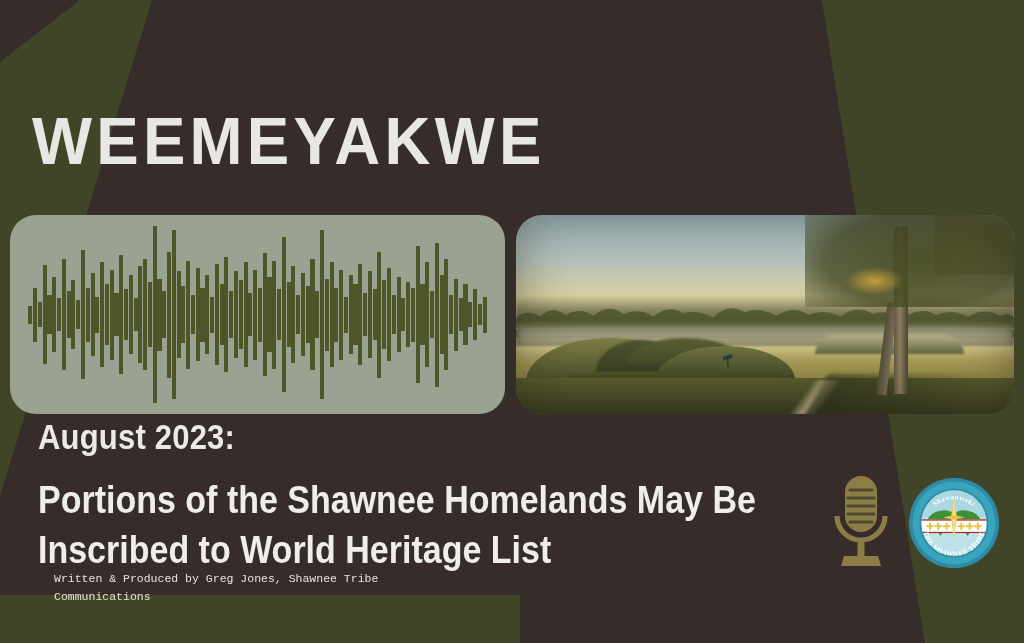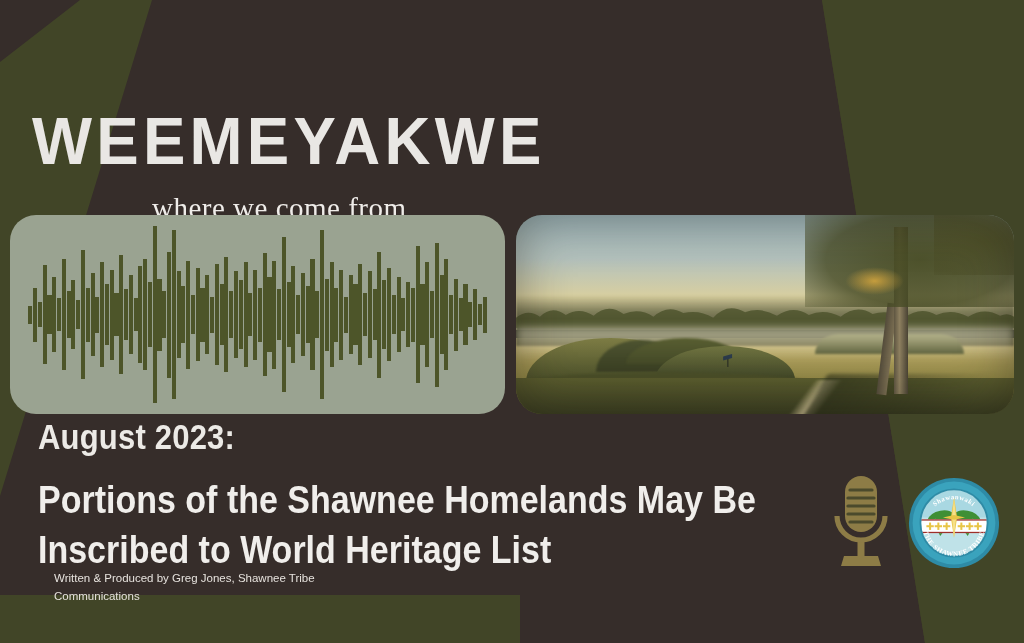--- a/index.html
+++ b/index.html
@@ -206,21 +206,21 @@
     font-size:34px; font-weight:bold; color:#f0eeeb;
     line-height:1.28;
     transform:scaleY(1.14); transform-origin:left top;
     max-width:700px;
   }
   .headline .hl-line { display:block; white-space:nowrap; }
 
   
   .credits {
     position:absolute; left:54px; top:570px; width:330px;
-    font-family:Liberation Sans, sans-serif;
+    font-family:Liberation Mono, monospace;
     font-size:11.5px;
     color:#e6e2dd;
     line-height:1.55;
     text-align:center;
   }
   .credits div:nth-child(1) { text-align:left; }
   .credits div:nth-child(2) { text-align:center; }
 
   
   .mic-icon { position:absolute; left:828px; top:474px; width:66px; height:96px; }
@@ -232,21 +232,20 @@
 <body>
 
 <div class="bg">
   <div class="bg-shape brown-diagonal"></div>
   <div class="bg-shape brown-top-corner"></div>
   <div class="bg-shape olive-bottom-right"></div>
 </div>
 
 <div class="title-block">
   <div class="main-title">WEEMEYAKWE</div>
-  <div class="subtitle">where we come from</div>
 </div>
 
 <div class="media-row">
 
   <div class="wave-panel">
     <div class="wave-inner" id="wave-inner">
         <div class="wbar" style="height: 10%; background: rgb(77, 85, 41);"></div>
         <div class="wbar" style="height: 30%; background: rgb(77, 85, 41);"></div>
         <div class="wbar" style="height: 14%; background: rgb(77, 85, 41);"></div>
         <div class="wbar" style="height: 55%; background: rgb(77, 85, 41);"></div>

